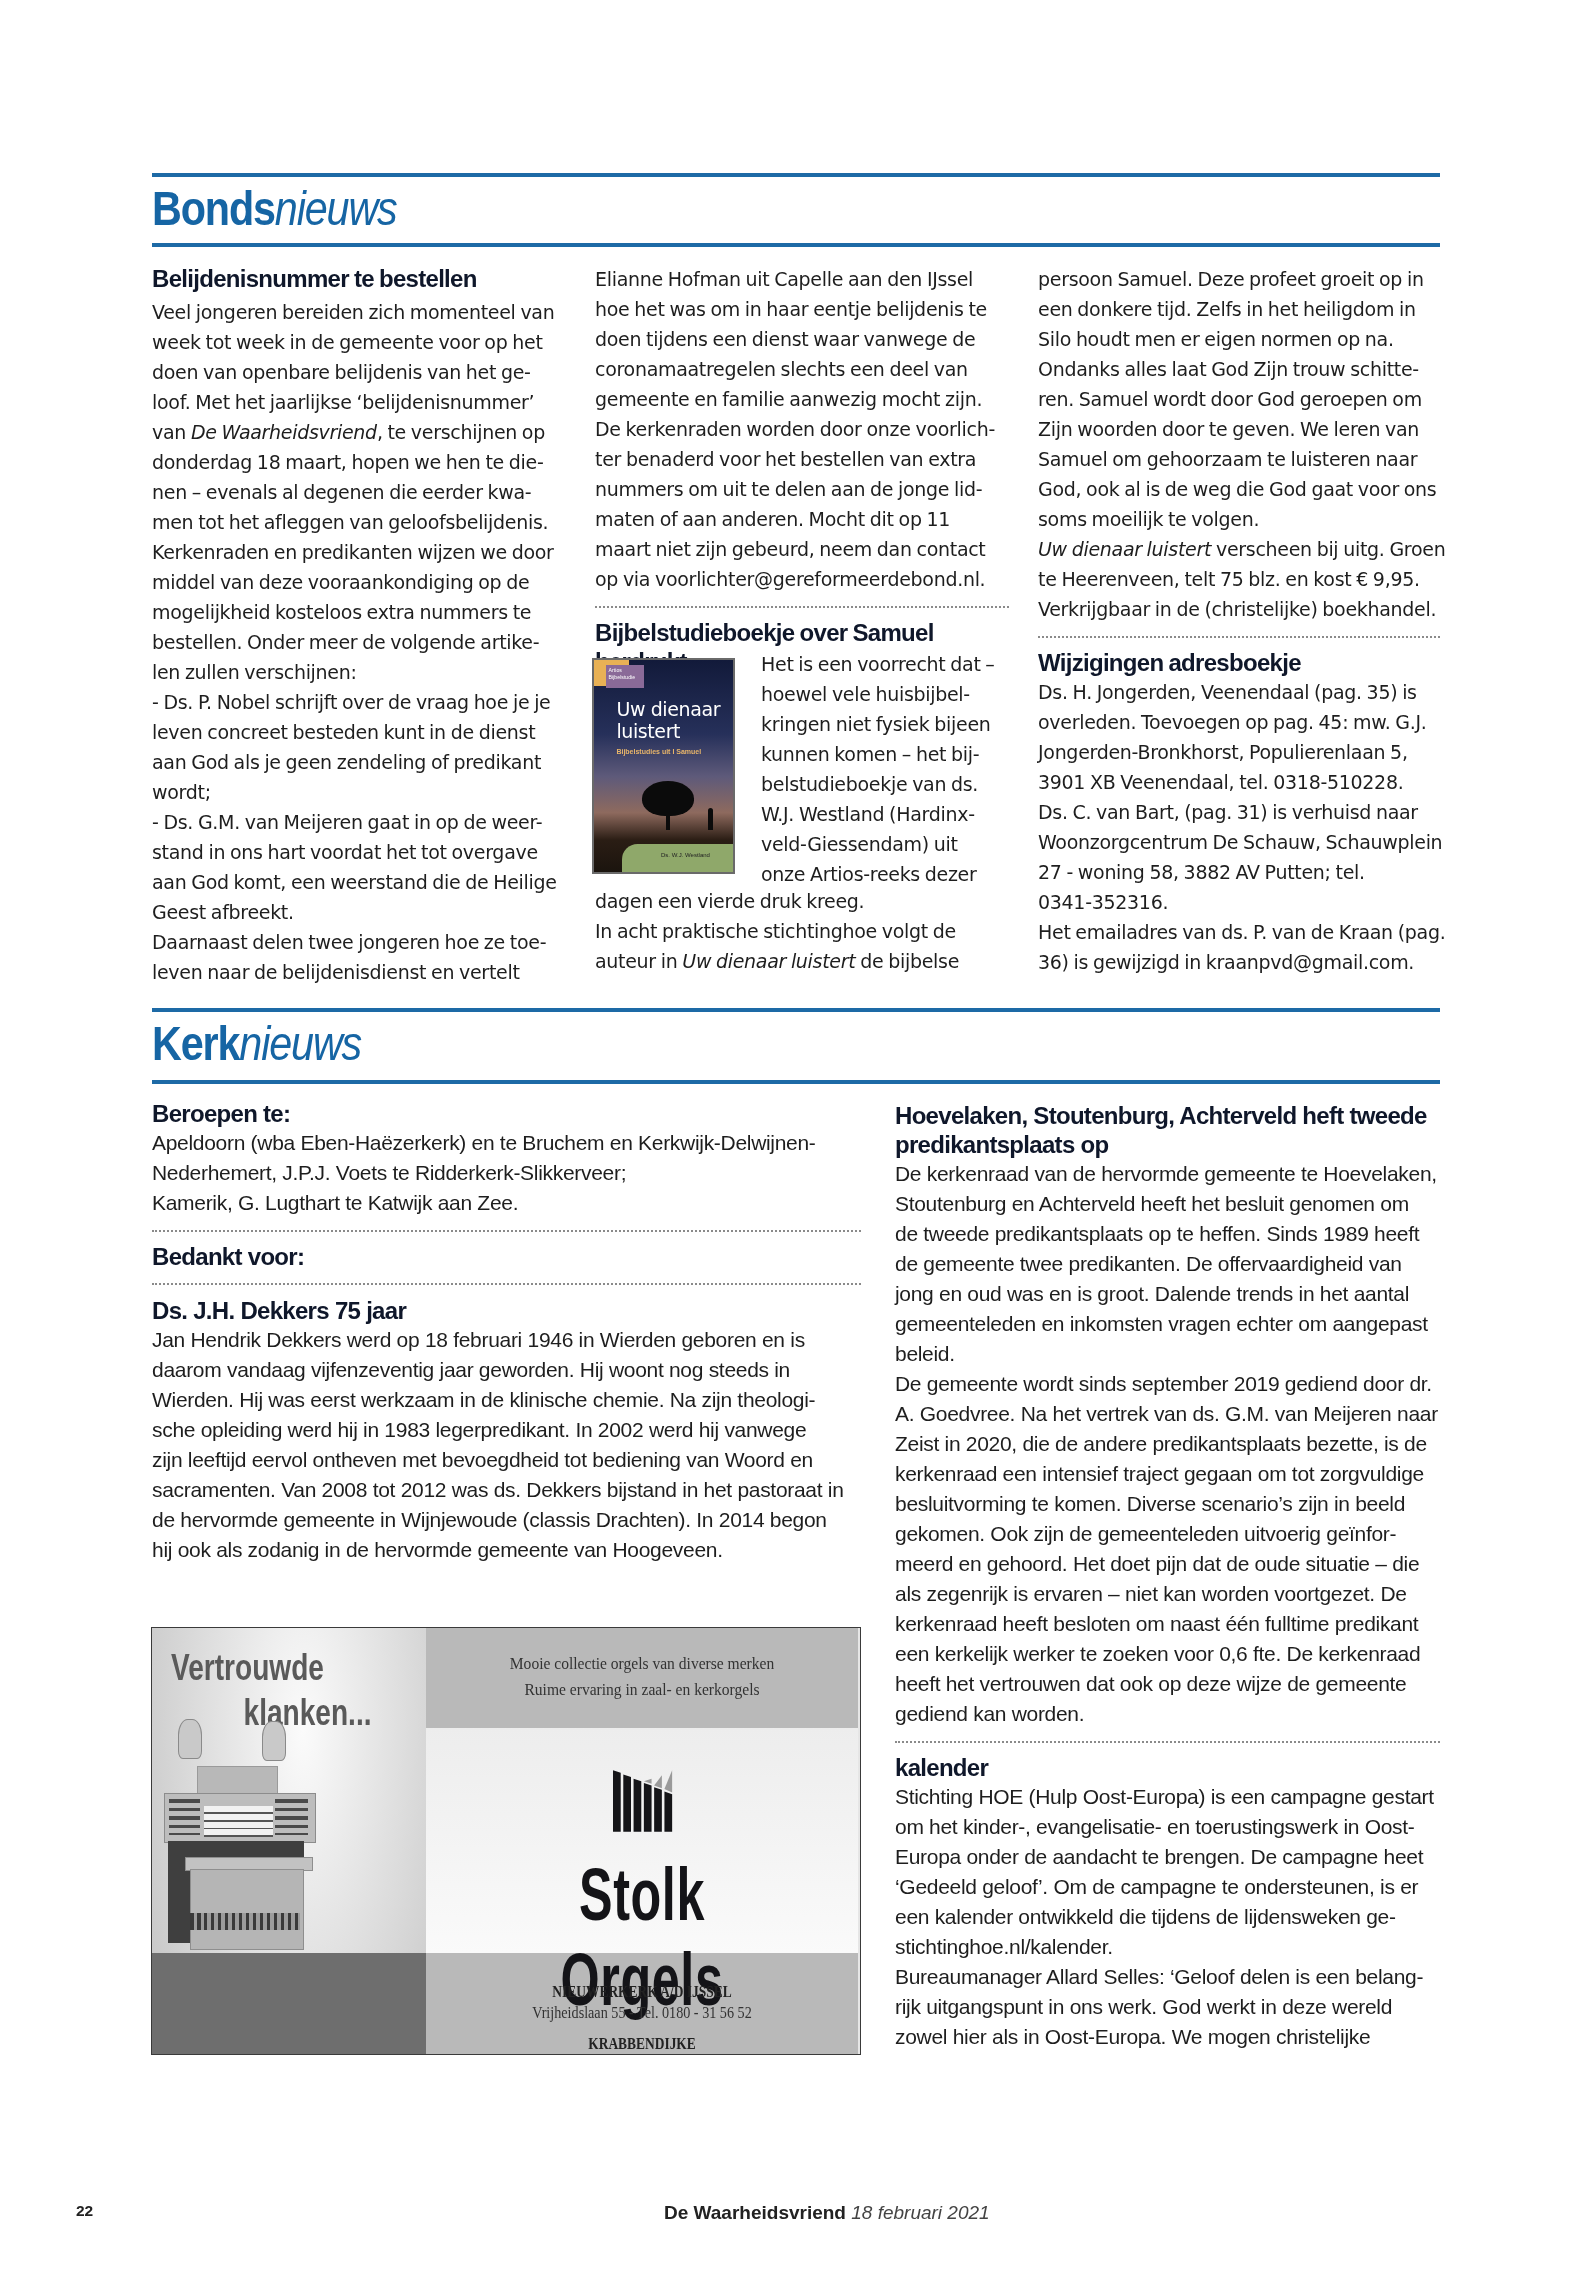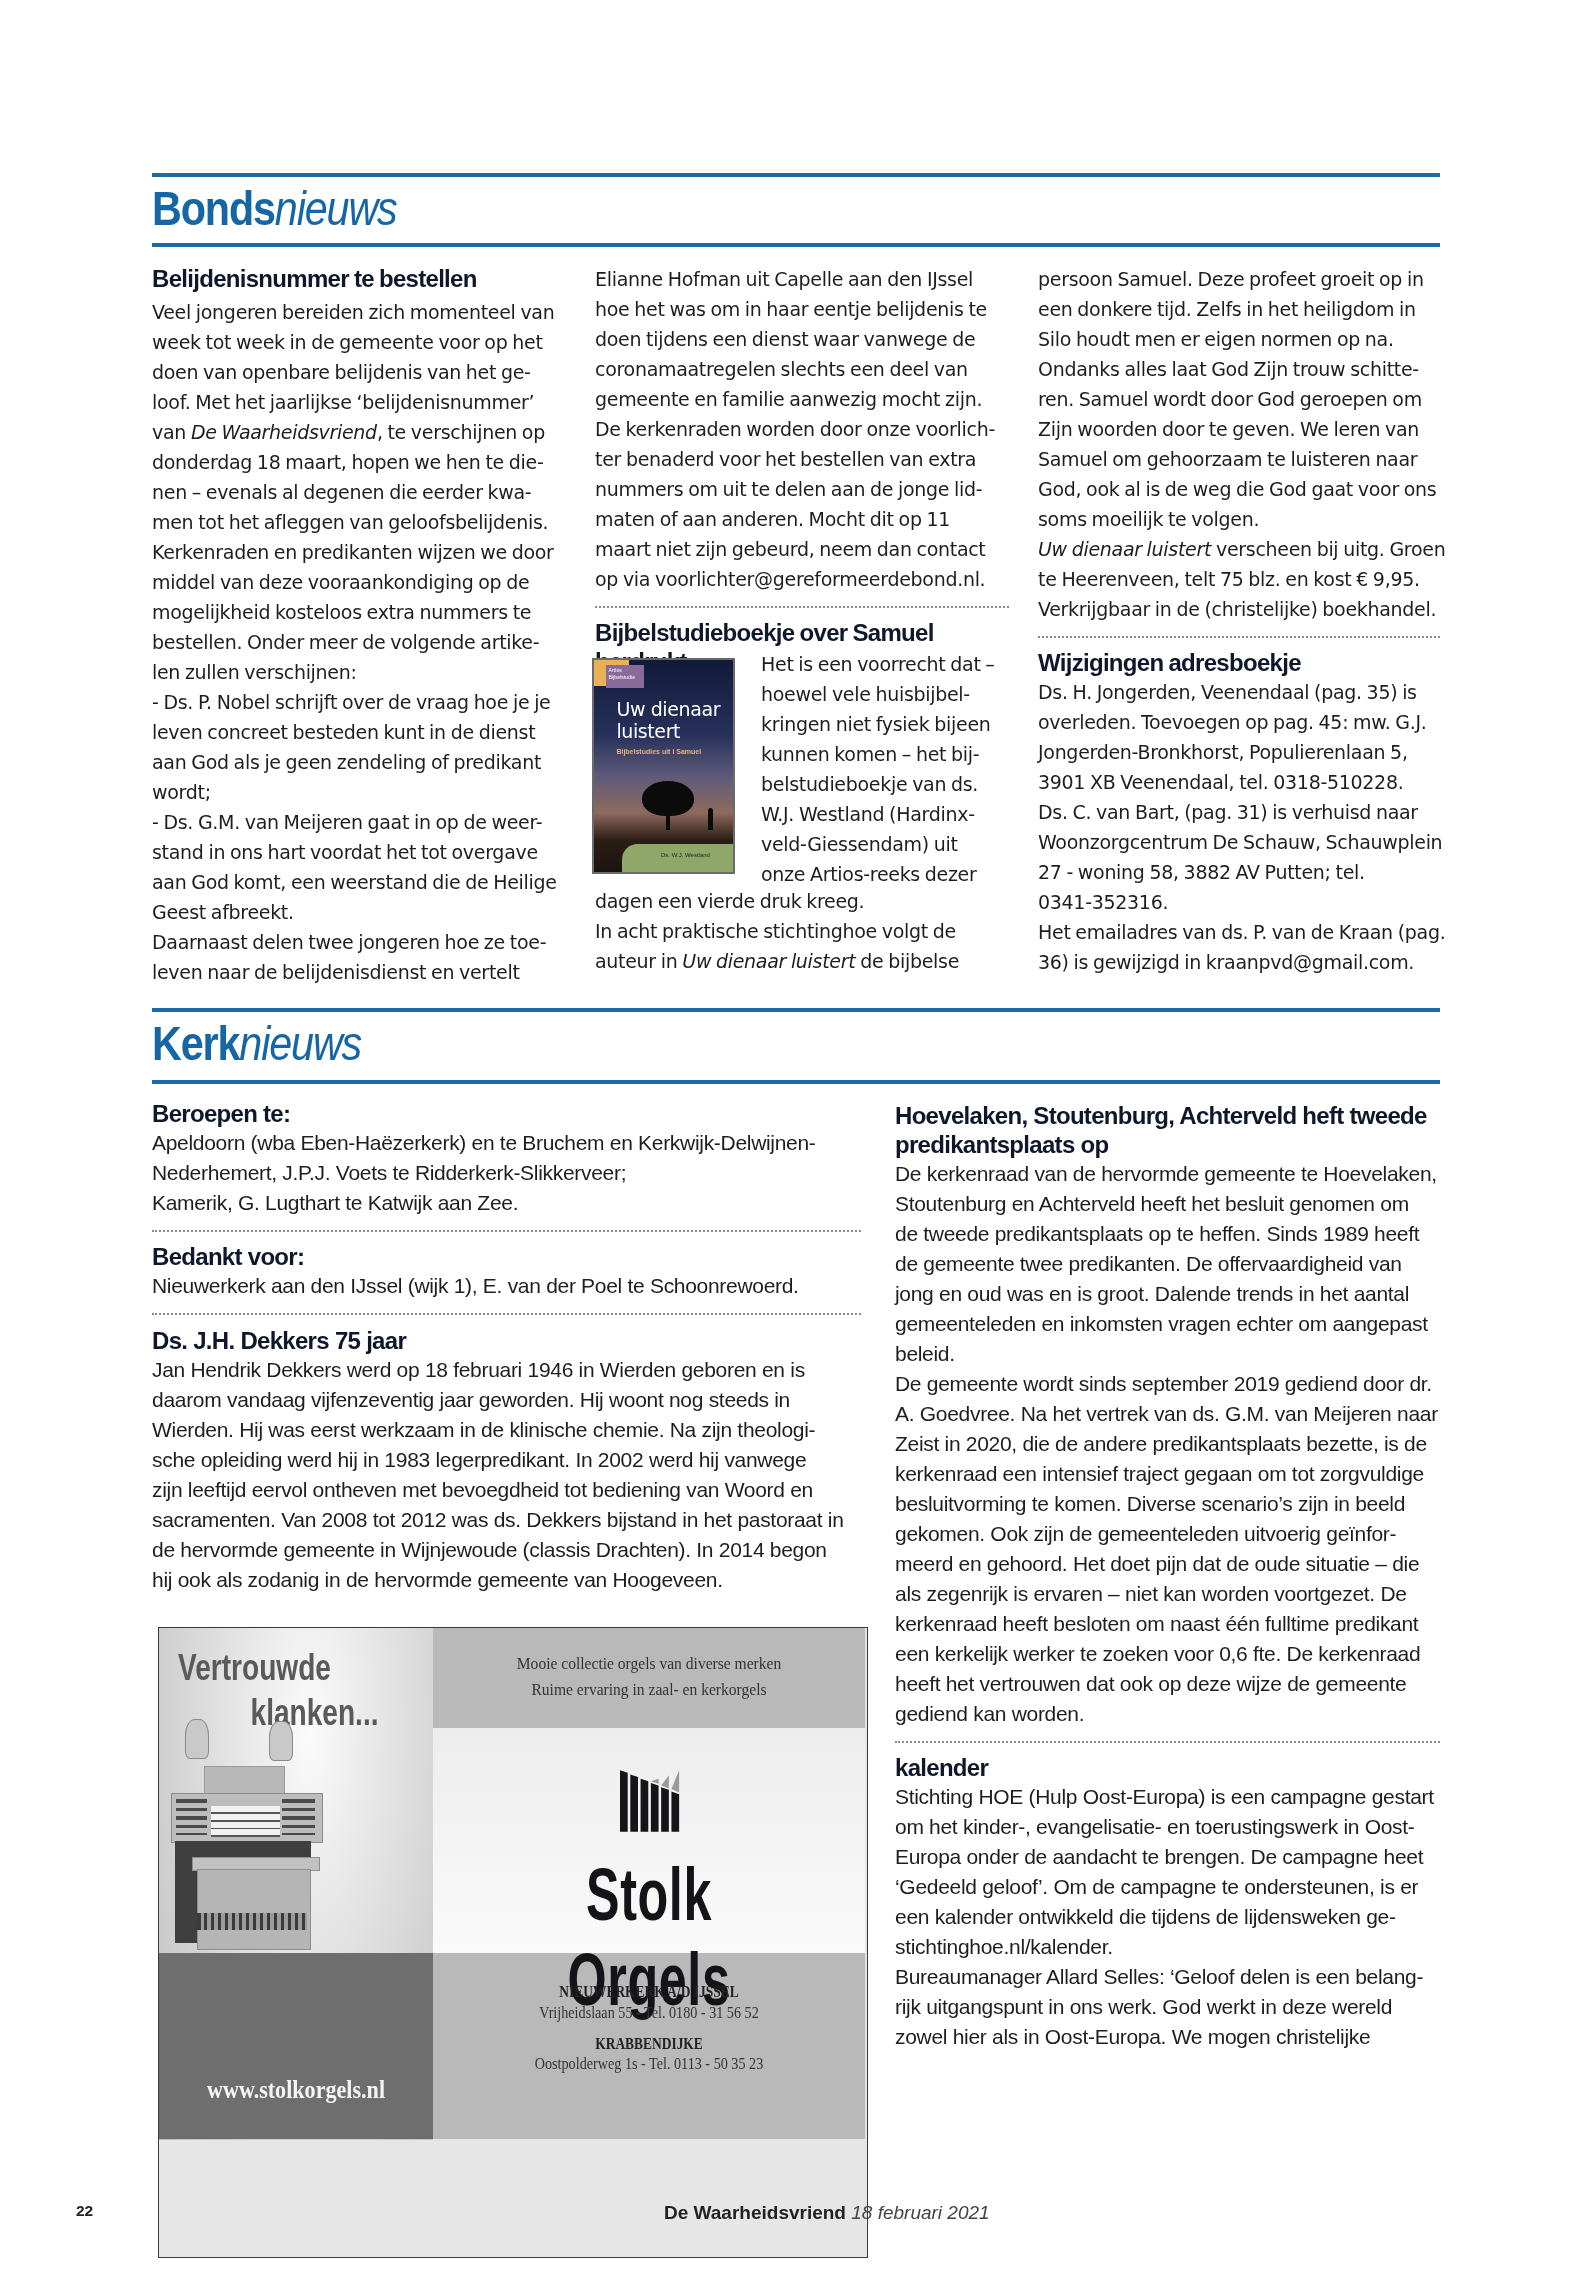--- a/index.html
+++ b/index.html
@@ -44,21 +44,21 @@
   .book .series { position:absolute; left:12px; top:5.2px; width:38px; height:22.4px; background:#8a6a98; color:#fff; font-size:5.2px; line-height:7px; padding:1.7px 2.6px; box-sizing:border-box; font-family:"Liberation Sans",sans-serif; }
   .book .t1 { position:absolute; left:22.4px; top:38px; color:#fff; font-family:"DejaVu Sans",sans-serif; font-size:19px; line-height:22.4px; letter-spacing:-0.4px; }
   .book .t2 { position:absolute; left:22.4px; top:88px; color:#e8b56a; font-family:"Liberation Sans",sans-serif; font-size:7px; font-weight:bold; }
   .book .tree { position:absolute; left:48px; top:121px; width:52px; height:35px; background:#0b0b0b; border-radius:50% 50% 45% 45%; }
   .book .trunk { position:absolute; left:72px; top:151px; width:4.3px; height:19px; background:#0b0b0b; }
   .book .person { position:absolute; left:114px; top:148px; width:5.2px; height:22.4px; background:#0b0b0b; border-radius:2.6px 2.6px 0 0; }
   .book .green { position:absolute; left:28px; top:184px; width:121px; height:35px; background:#8fa86a; border-radius:15.5px 0 0 0; }
   .book .author { position:absolute; left:67px; top:192px; font-size:6px; color:#222; font-family:"Liberation Sans",sans-serif; }
 
   
-  .ad { position:absolute; left:151px; top:1627px; width:710px; height:631px; border:1.7px solid #3a3a3a; box-sizing:border-box; overflow:hidden; background:#e6e6e6;margin-left:7px; }
+  .ad { position:absolute; left:151px; top:1627px; width:710px; height:428px; border:1.7px solid #3a3a3a; box-sizing:border-box; overflow:hidden; background:#e6e6e6; }
   .ad-left { position:absolute; left:0; top:0; width:274px; height:512px; background: radial-gradient(ellipse at 55% 20%, #fbfbfb 0%, #d9d9d9 55%, #bdbdbd 100%); }
   .ad-left-bottom { position:absolute; left:0; top:325px; width:274px; height:186px; background:#6e6e6e; }
   .ad-right-top { position:absolute; left:274px; top:0; width:432px; height:100px; background:#b9b9b9; }
   .ad-right-mid { position:absolute; left:274px; top:100px; width:432px; height:225px; background: linear-gradient(180deg, #ededed 0%, #fafafa 100%); }
   .ad-right-bottom { position:absolute; left:274px; top:325px; width:432px; height:186px; background:#b9b9b9; }
   .ad-slogan { position:absolute; left:19px; top:17.3px; font-family:"Liberation Sans",sans-serif; font-weight:bold; font-size:36px; line-height:45px; color:#5a5a5a; transform:scaleX(0.78); transform-origin:left top; }
   .ad-slogan .l2 { display:block; padding-left:93px; }
   .ad-topline { position:absolute; left:274px; width:432px; text-align:center; font-family:"Liberation Serif",serif; font-size:17.3px; color:#333; transform:scaleX(0.9); }
   .ad-brand { position:absolute; left:274px; top:224px; width:432px; text-align:center; font-family:"Liberation Sans",sans-serif; font-weight:bold; font-size:74px; color:#141418; transform:scaleX(0.68); letter-spacing:0.9px; }
   .ad-url { position:absolute; left:0; top:447px; width:274px; text-align:center; font-family:"Liberation Serif",serif; font-weight:bold; font-size:26px; color:#f4f4f4; transform:scaleX(0.85); }
@@ -181,21 +181,20 @@
 <div class="section-title" style="top:1014px;"><span>Kerk</span><span class="it">nieuws</span></div>
 <div class="rule" style="top:1080px;"></div>
 
 <div class="col body-cond" style="left:152px; top:1099px; width:712px;">
   <div class="sub">Beroepen te:</div>
   <span class="line">Apeldoorn (wba Eben-Haëzerkerk) en te Bruchem en Kerkwijk-Delwijnen-</span>
   <span class="line">Nederhemert, J.P.J. Voets te Ridderkerk-Slikkerveer;</span>
   <span class="line">Kamerik, G. Lugthart te Katwijk aan Zee.</span>
   <div class="dots" style="width:709px;"></div>
   <div class="sub">Bedankt voor:</div>
-  <span class="line">Nieuwerkerk aan den IJssel (wijk 1), E. van der Poel te Schoonrewoerd.</span>
   <div class="dots" style="width:709px;"></div>
   <div class="sub">Ds. J.H. Dekkers 75 jaar</div>
   <span class="line">Jan Hendrik Dekkers werd op 18 februari 1946 in Wierden geboren en is</span>
   <span class="line">daarom vandaag vijfenzeventig jaar geworden. Hij woont nog steeds in</span>
   <span class="line">Wierden. Hij was eerst werkzaam in de klinische chemie. Na zijn theologi-</span>
   <span class="line">sche opleiding werd hij in 1983 legerpredikant. In 2002 werd hij vanwege</span>
   <span class="line">zijn leeftijd eervol ontheven met bevoegdheid tot bediening van Woord en</span>
   <span class="line">sacramenten. Van 2008 tot 2012 was ds. Dekkers bijstand in het pastoraat in</span>
   <span class="line">de hervormde gemeente in Wijnjewoude (classis Drachten). In 2014 begon</span>
   <span class="line">hij ook als zodanig in de hervormde gemeente van Hoogeveen.</span>

